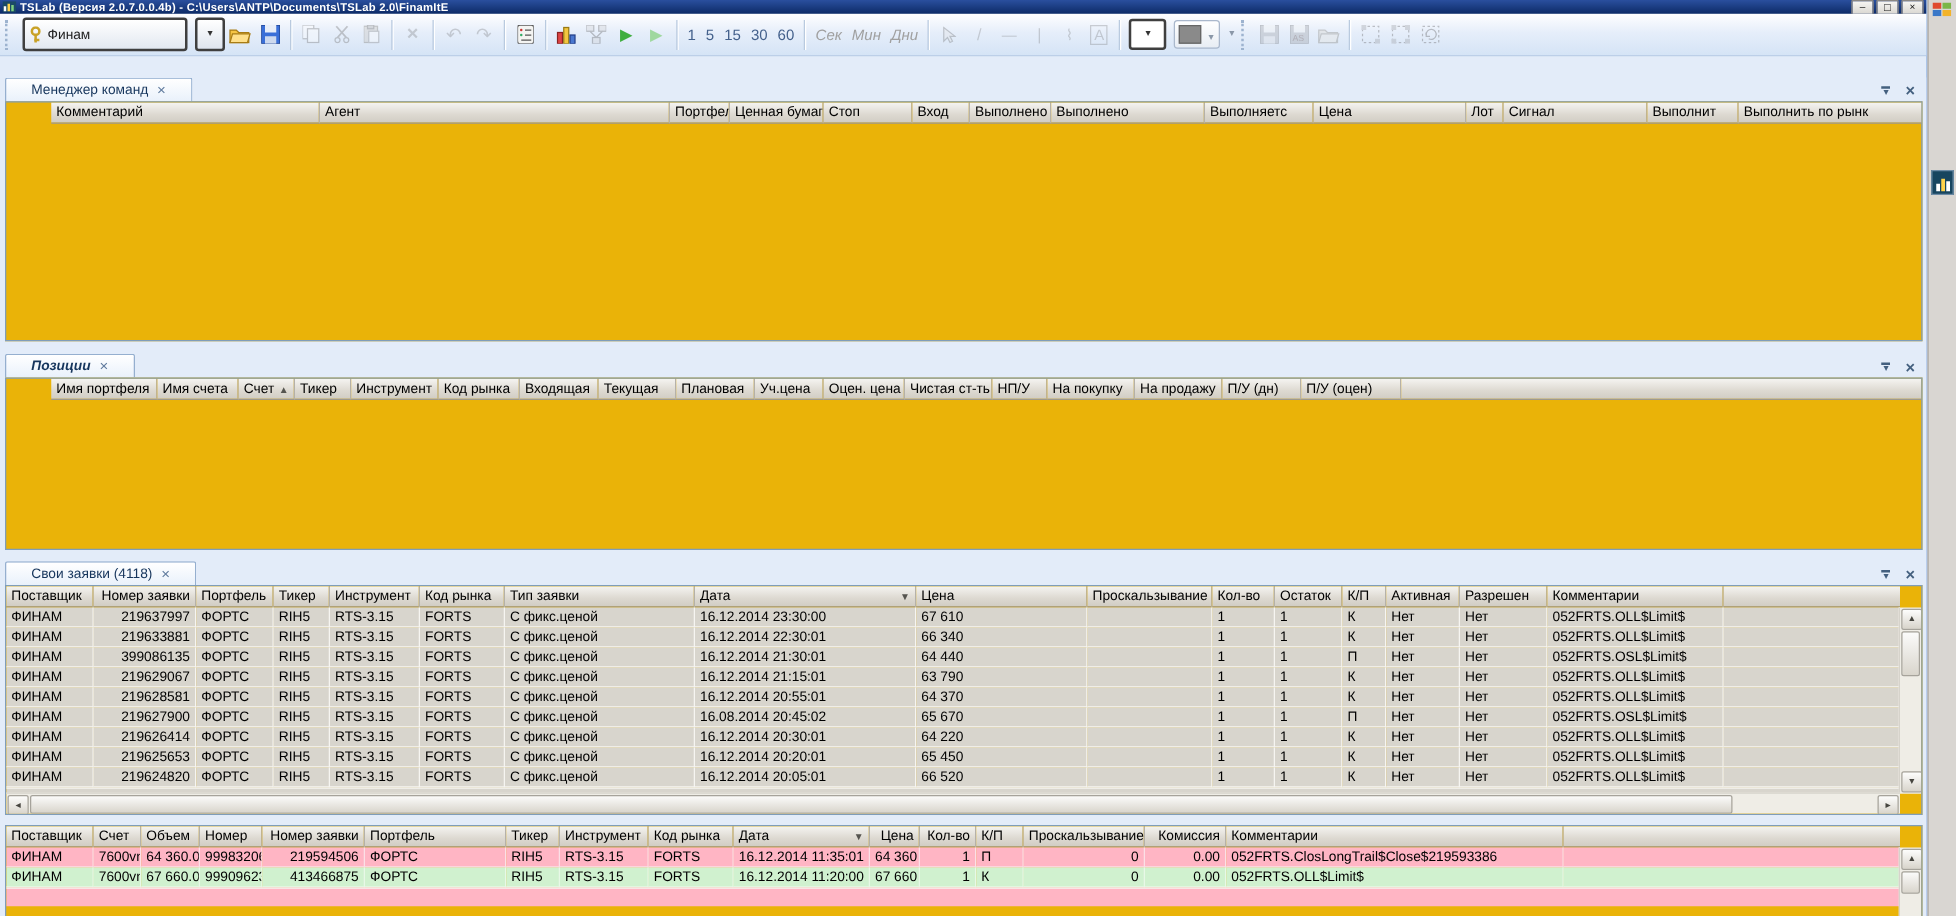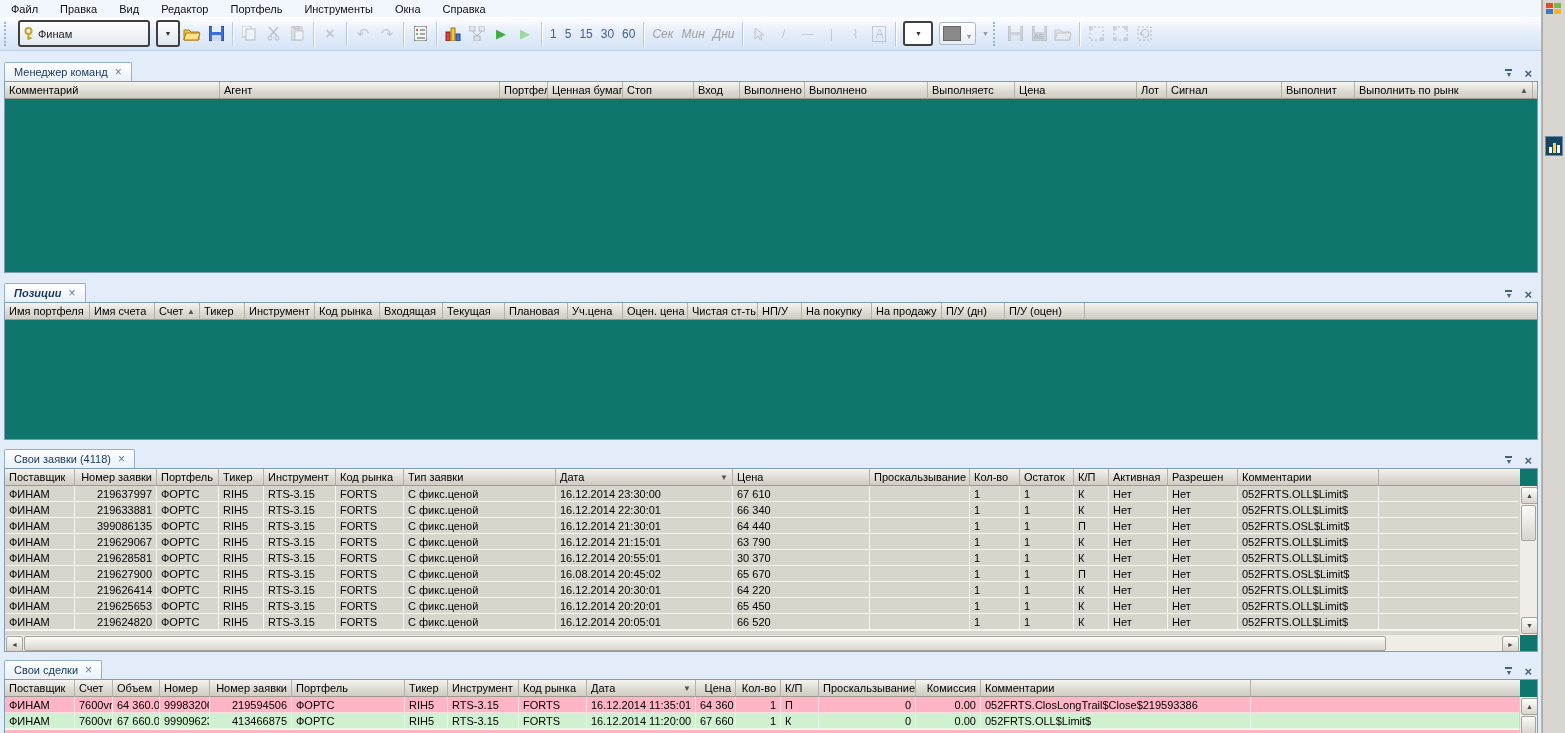--- a/index.html
+++ b/index.html
@@ -54,29 +54,29 @@
   .i-zig::before{content:"⌇";font-size:12px;}
   .i-A::before{content:"A";font-size:12px;border:1px solid currentColor;padding:0 2px;}
   .i-min::before{content:"–";}
   .i-max::before{content:"□";font-size:9px;}
   .i-cls::before{content:"×";}
 
   
   .workspace{position:absolute;top:62px;left:0;right:0;bottom:0;background:#e3ecf9;}
   .panel{margin-left:4px;width:1534px;position:relative;}
   .tabbar{height:19px;display:flex;align-items:flex-end;position:relative;}
-  .tab{height:18px;display:flex;align-items:center;gap:7px;padding:0 9px;font-size:11px;color:#17365d;
+  .tab{height:18px;display:flex;align-items:center;gap:7px;padding:0 20px;font-size:11px;color:#17365d;
     background:linear-gradient(#ffffff,#e9f1fb);border:1px solid #95afcf;border-bottom:none;border-radius:2px 2px 0 0;margin-top:30px;}
   .tab .bold{font-weight:bold;font-style:italic;}
   .tclose::before{content:"×";font-size:12px;color:#5f7a9d;}
   .pctrl{position:absolute;right:6px;top:2px;display:flex;gap:12px;align-items:center;color:#44607f;}
   .pc-menu{display:inline-block;border-top:2px solid #44607f;line-height:5px;}
   .pc-menu::after{content:"▼";font-size:7px;display:block;margin-top:1px;}
   .pc-close::before{content:"×";font-size:13px;font-weight:bold;color:#44607f;}
-  .frame{border:1px solid #7f9db9;background:#0f766e;position:relative;overflow:hidden;}
+  .frame{border:1px solid #7f9db9;background:#eab308;position:relative;overflow:hidden;padding-left:36px;}
 
   
   table.grid{border-collapse:separate;border-spacing:0;table-layout:fixed;width:100%;font-size:11px;}
   table.grid th{height:16px;font-weight:normal;text-align:left;padding:0 4px;white-space:nowrap;overflow:hidden;
     background:linear-gradient(#f5f4f1,#ddd9d1 60%,#d1cdc4);border-right:1px solid #b5b1a8;border-bottom:1px solid #9d998f;}
   table.grid th.filler{border-right:none;}
   table.grid td{height:15px;padding:0 4px;background:#d8d5cd;white-space:nowrap;overflow:hidden;color:#000;
     border-right:1px solid #f6f5f1;border-bottom:1px solid #f6f5f1;}
   table.grid .r{text-align:right;}
   table.grid tr.sell td{background:var(--sell-row,#ffb5c4);border-color:#fbe0e6;}
@@ -103,31 +103,37 @@
   .dock .winlogo{position:absolute;left:3px;top:0;}
   .dock .tsico{position:absolute;left:2px;top:136px;border:1px solid #6b8aa5;background:#17455f;
     width:18px;height:20px;display:flex;align-items:flex-end;justify-content:center;gap:1px;padding-bottom:2px;box-sizing:border-box;}
   .tsico b{display:block;width:3px;background:#fff;}
 </style>
 </head>
 <body>
 
 <div class="app">
 
-
-  <div class="menubar">
-    <span class="mi">Файл</span>
-    <span class="mi">Правка</span>
-    <span class="mi">Вид</span>
-    <span class="mi">Редактор</span>
-    <span class="mi">Портфель</span>
-    <span class="mi">Инструменты</span>
-    <span class="mi">Окна</span>
-    <span class="mi">Справка</span>
+  <div class="titlebar">
+    <span class="appico">
+      <svg width="11" height="9">
+          <rect x="0" y="0" width="11" height="9" fill="#1b4a66"></rect>
+          <rect x="1" y="4" width="2" height="4" fill="#fff"></rect>
+          <rect x="4" y="2" width="2" height="6" fill="#ffd24a"></rect>
+          <rect x="7" y="3" width="2" height="5" fill="#7fd07f"></rect>
+        </svg>
+    </span>
+    <span class="ttl">TSLab (Версия 2.0.7.0.0.4b) - C:\Users\ANTP\Documents\TSLab 2.0\FinamItE</span>
+    <span class="winbtns">
+      <span class="wbtn i-min"></span>
+      <span class="wbtn i-max"></span>
+      <span class="wbtn i-cls"></span>
+    </span>
   </div>
+
 
   <div class="toolbar">
     <span class="grip"></span>
     <span class="combo">
       <svg width="9" height="14" style="margin-left:4px">
           <circle cx="4.5" cy="4" r="3" fill="none" stroke="#c9a227" stroke-width="2"></circle>
           <rect x="3.5" y="6" width="2" height="7" fill="#c9a227"></rect>
           <rect x="3.5" y="10" width="4" height="2" fill="#c9a227"></rect>
         </svg>
       <span class="cval">Финам</span>
@@ -530,21 +536,21 @@
                 </tr>
                 <tr>
                   <td>ФИНАМ</td>
                   <td class="r">219628581</td>
                   <td>ФОРТС</td>
                   <td>RIH5</td>
                   <td>RTS-3.15</td>
                   <td>FORTS</td>
                   <td>С фикс.ценой</td>
                   <td>16.12.2014 20:55:01</td>
-                  <td>30 370</td>
+                  <td>64 370</td>
                   <td></td>
                   <td>1</td>
                   <td>1</td>
                   <td>К</td>
                   <td>Нет</td>
                   <td>Нет</td>
                   <td>052FRTS.OLL$Limit$</td>
                   <td></td>
                 </tr>
                 <tr>
@@ -636,30 +642,20 @@
           <div class="sbtn sa-lf"></div>
           <div class="sthumb" style="float:left;height:13px;margin-top:1px;width:1360px;"></div>
           <div class="sbtn sa-rt" style="float:right;"></div>
         </div>
       </div>
     </section>
 
     <div style="height:8px"></div>
 
     <section class="panel">
-      <div class="tabbar">
-        <div class="tab">
-          <span>Свои сделки</span>
-          <span class="tclose"></span>
-        </div>
-        <div class="pctrl">
-          <span class="pc-menu"></span>
-          <span class="pc-close"></span>
-        </div>
-      </div>
       <div class="frame" style="height:80px">
         <div style="position:absolute;left:0;top:0;right:17px;bottom:0;overflow:hidden;">
           <table class="grid">
             <colgroup>
                 <col style="width:70px">
                 <col style="width:38px">
                 <col style="width:47px">
                 <col style="width:50px">
                 <col style="width:82px">
                 <col style="width:113px">

